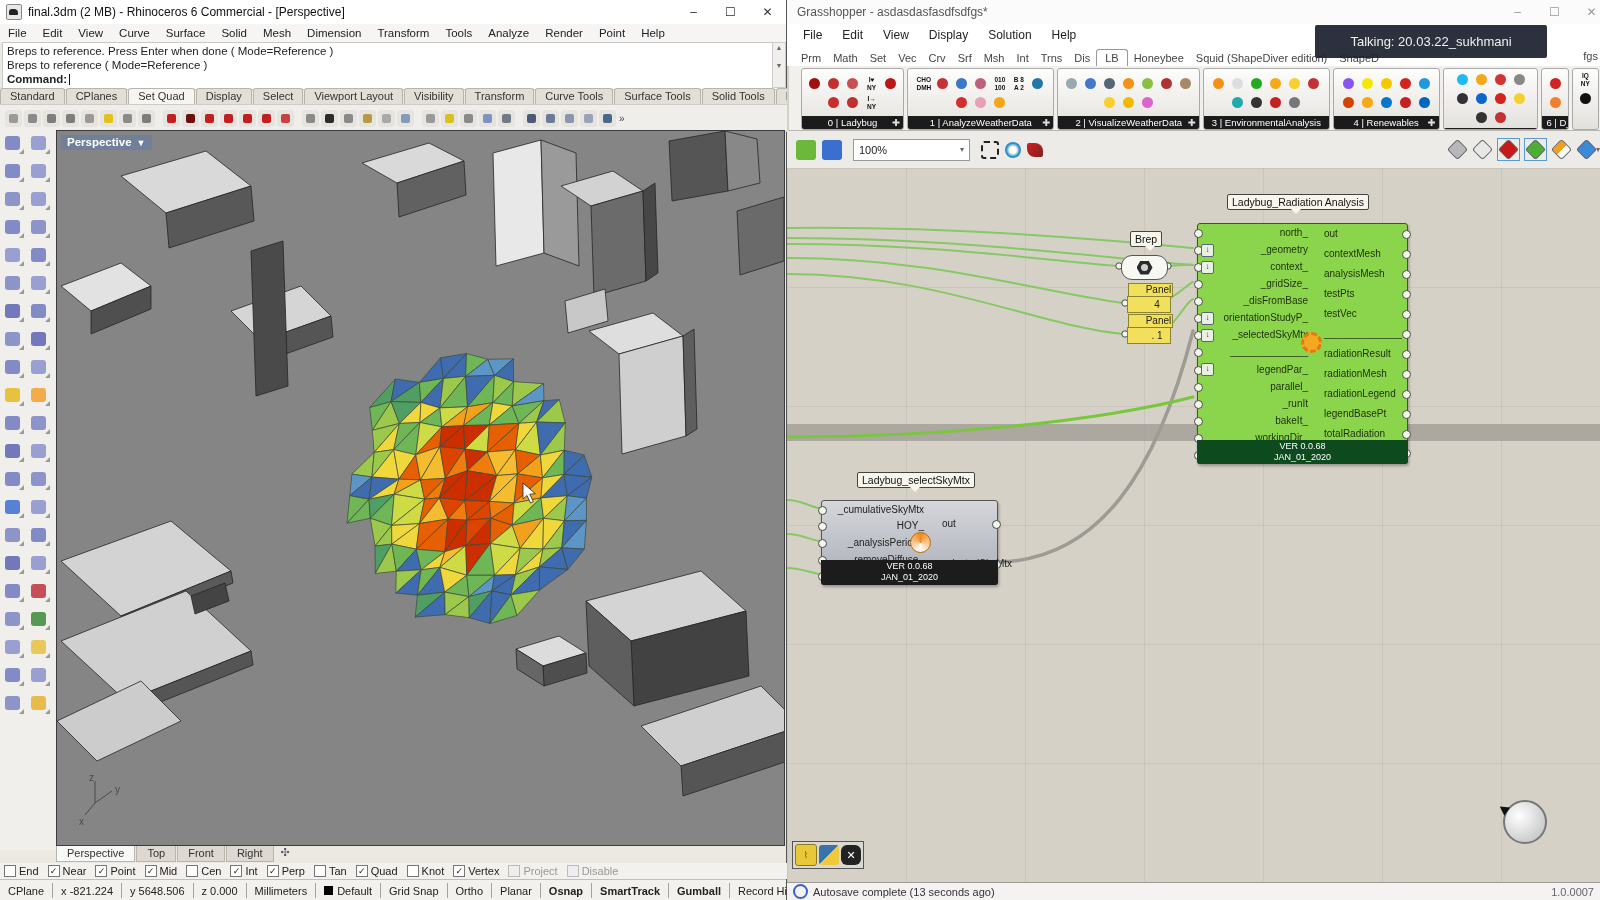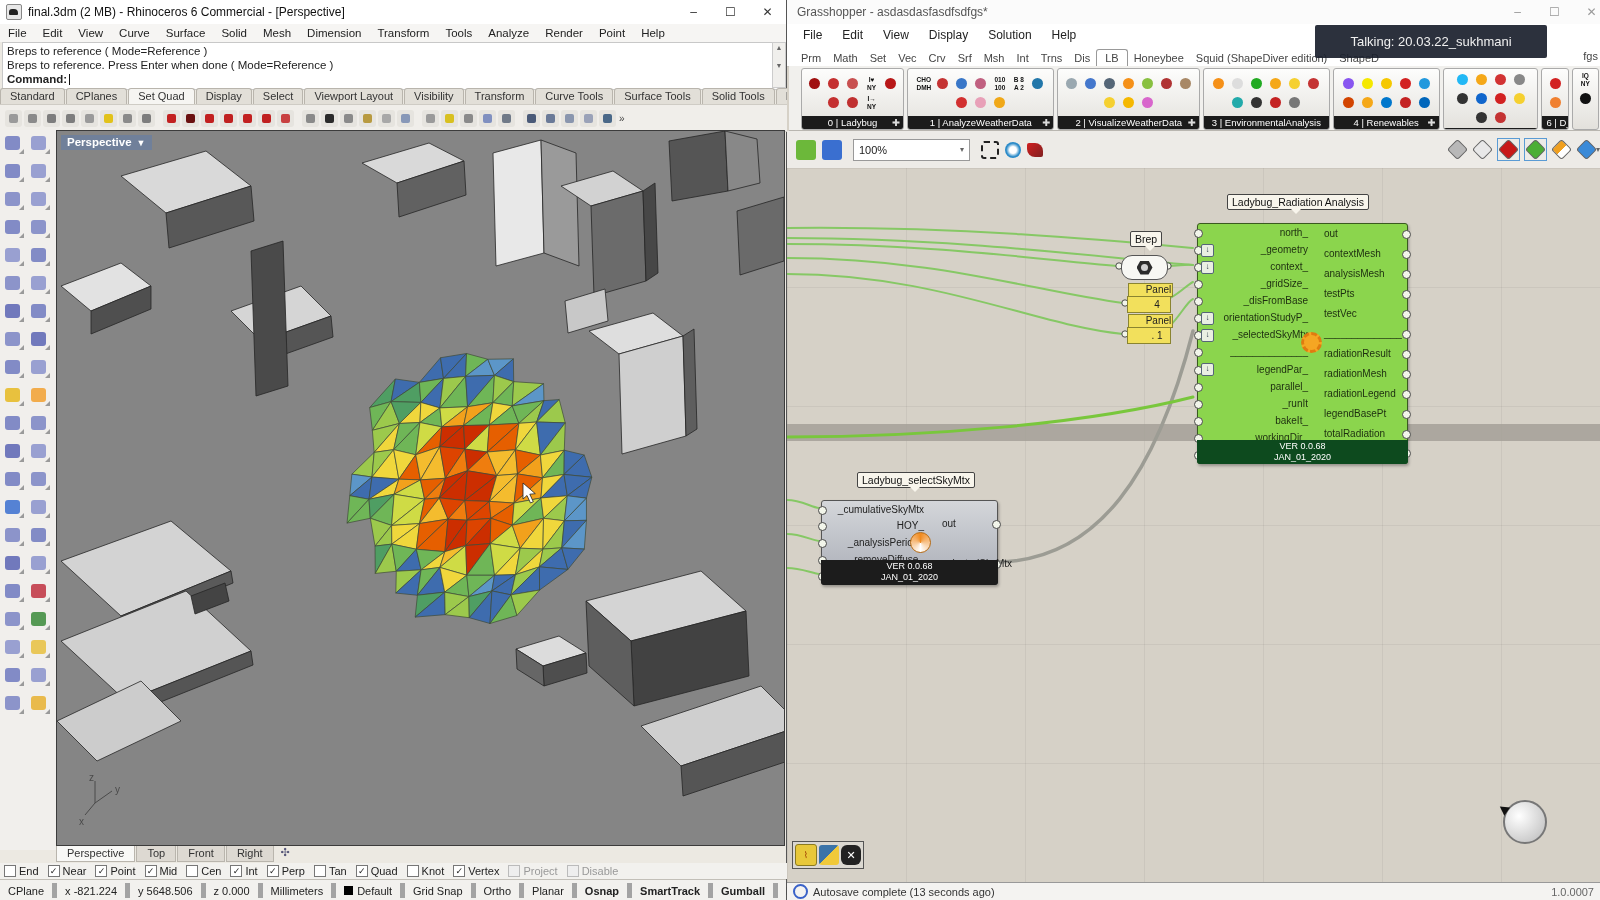--- a/index.html
+++ b/index.html
@@ -37,21 +37,21 @@
   .r-vptabs{position:absolute;left:56px;top:846px;width:730px;height:16px;display:flex;font-size:11px;color:#333;background:#ece9e2;}
   .vptab{padding:1px 10px 0 10px;border:1px solid #b9b5ad;border-top:none;background:#ddd9d2;margin-right:1px;}
   .vptab.active{background:#f8f8f6;}
   .vpplus{padding:0 6px;color:#557;}
   .r-osnap{position:absolute;left:0;top:863px;width:786px;height:16px;background:#f2f1ee;display:flex;align-items:center;font-size:11px;color:#222;padding-left:4px;}
   .chk{display:flex;align-items:center;margin-right:9px;}
   .chk .box{width:10px;height:10px;border:1px solid #777;background:#fff;margin-right:3px;font-size:9px;line-height:10px;text-align:center;color:#222;}
   .chk.dis{color:#999;}
   .chk.dis .box{border-color:#bbb;background:#eee;}
   .r-status{position:absolute;left:0;top:879px;width:786px;height:21px;background:#f2f1ee;border-top:1px solid #c2bfb8;display:flex;align-items:center;font-size:11px;color:#222;}
-  .scell{padding:0 8px;border-right:5px solid #a3a3a3;height:15px;display:flex;align-items:center;white-space:nowrap;}
+  .scell{padding:0 8px;border-right:1px solid #a3a3a3;height:15px;display:flex;align-items:center;white-space:nowrap;}
   .scell.b{font-weight:bold;}
   .swatch{width:9px;height:9px;background:#000;margin-right:4px;}
   
   #gh{position:absolute;left:787px;top:0;width:813px;height:900px;background:#d6d1c7;overflow:hidden;}
   .g-title{position:absolute;left:0;top:0;width:813px;height:24px;background:#fbfbfb;border-bottom:1px solid #e0e0e0;display:flex;align-items:center;font-size:12px;color:#555;padding-left:10px;}
   .g-menus{position:absolute;left:0;top:24px;width:813px;height:22px;background:#fff;display:flex;align-items:center;font-size:12px;color:#222;padding-left:6px;}
   .g-menus span{padding:0 10px;}
   .g-tabs{position:absolute;left:0;top:46px;width:813px;height:20px;background:#fff;display:flex;align-items:flex-end;font-size:11px;color:#444;padding-left:8px;border-bottom:1px solid #c9c6c0;}
   .g-tab{padding:2px 6px;white-space:nowrap;}
   .g-tab.active{border:1px solid #999;border-bottom:1px solid #fff;border-radius:3px 3px 0 0;padding:2px 8px;background:#fff;position:relative;top:1px;}
@@ -129,22 +129,22 @@
       <span>Mesh</span>
       <span>Dimension</span>
       <span>Transform</span>
       <span>Tools</span>
       <span>Analyze</span>
       <span>Render</span>
       <span>Point</span>
       <span>Help</span>
     </div>
   <div class="r-cmd">
+    <div>Breps to reference. Press Enter when done ( Mode=Reference )</div>
     <div>Breps to reference ( Mode=Reference )</div>
-    <div>Breps to reference. Press Enter when done ( Mode=Reference )</div>
     <div><span class="prompt">Command:</span><span class="caret"></span></div>
   </div>
   <div class="r-cmdscroll">▲<br><br>▼</div>
   <div class="r-tabs" id="r-tabs">
       <span class="r-tab">Standard</span>
       <span class="r-tab">CPlanes</span>
       <span class="r-tab active">Set Quad</span>
       <span class="r-tab">Display</span>
       <span class="r-tab">Select</span>
       <span class="r-tab">Viewport Layout</span>

